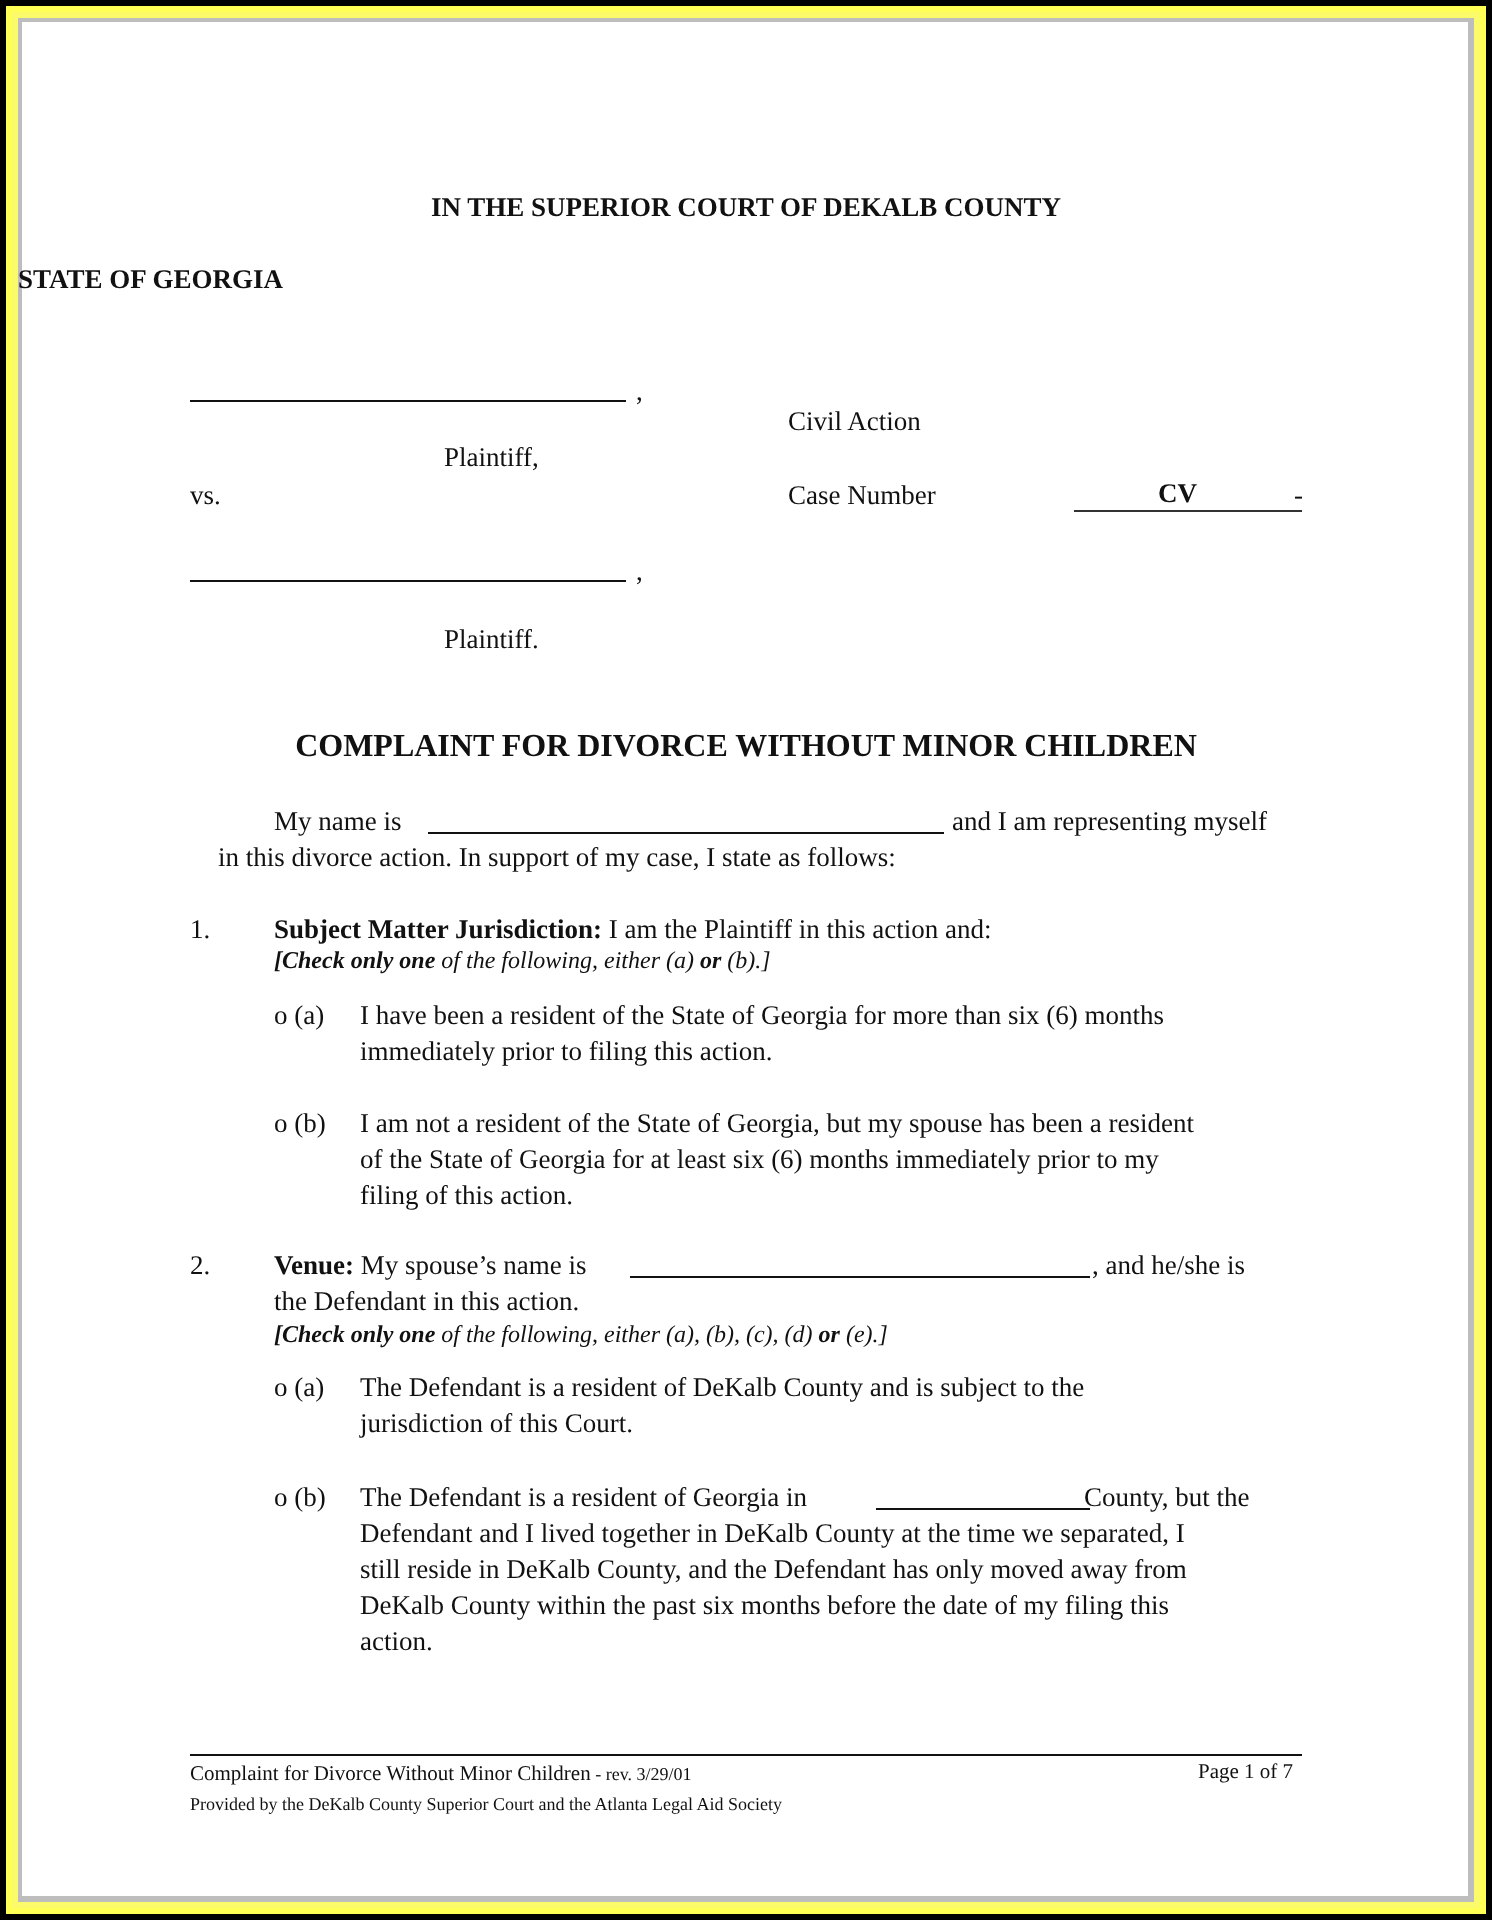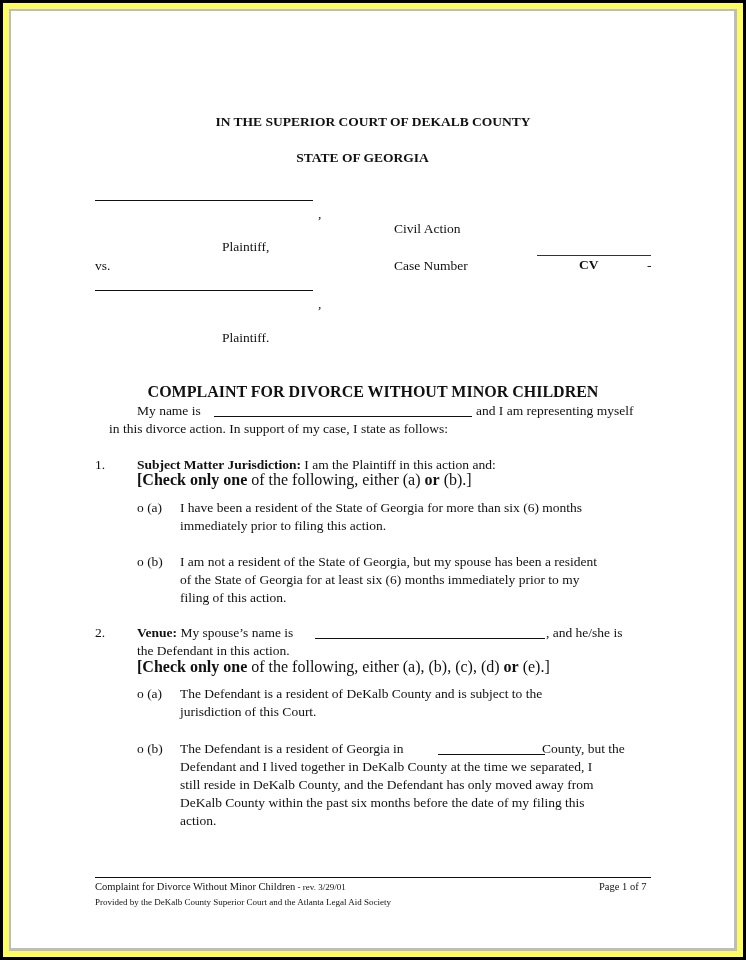--- a/index.html
+++ b/index.html
@@ -15,43 +15,43 @@
   }
   .frame-yellow2 {
     position: absolute; left: 6px; top: 6px; width: 734px; height: 948px;
     background: #fafa6a;
   }
   .page {
     position: absolute; left: 9px; top: 9px; width: 728px; height: 942px;
     background: #ffffff;
     box-shadow: inset 2px 2px 0 #bdbdbd, inset -3px -3px 0 #bdbdbd;
   }
-  .abs { position: absolute; white-space: nowrap; margin-top: 18px; }
+  .abs { position: absolute; white-space: nowrap; }
   .t13 { font-size: 13.5px; line-height: 18px; }
   .bold { font-weight: bold; }
   .line { position: absolute; height: 1px; background: #111; }
   .para { position: absolute; font-size: 13.5px; line-height: 18px; white-space: nowrap; }
-  .note { font-size: 16px; }
+  .note { font-size: 12px; font-style: italic; }
   .note b { font-weight: bold; }
   .opt-label { position: absolute; font-size: 13.5px; line-height: 18px; }
   .opt-text { position: absolute; font-size: 13.5px; line-height: 18px; white-space: nowrap; }
   .footer-line { position: absolute; left: 86px; top: 868px; width: 556px; height: 1px; background: #111; }
   .footer { position: absolute; font-size: 10.5px; line-height: 14px; white-space: nowrap; }
   .footer .small { font-size: 9px; }
 </style>
 </head>
 <body>
 
 <div class="frame-yellow"></div>
 <div class="frame-yellow2"></div>
 
 <div class="page">
 
   <div class="abs t13 bold" style="left:0; width:728px; top:86px; text-align:center;">IN THE SUPERIOR COURT OF DEKALB COUNTY</div>
-  <div class="abs t13 bold" style="left:0; width:625px; top:122px; text-align:center;padding-left:41px;">STATE OF GEORGIA</div>
+  <div class="abs t13 bold" style="left:0; width:625px; top:122px; text-align:left;">STATE OF GEORGIA</div>
 
   <div class="line" style="left:86px; top:191px; width:218px;"></div>
   <div class="abs t13" style="left:309px; top:178px;">,</div>
   <div class="abs t13" style="left:213px; top:211px;">Plaintiff,</div>
   <div class="abs t13" style="left:86px; top:230px;">vs.</div>
   <div class="line" style="left:86px; top:281px; width:218px;"></div>
   <div class="abs t13" style="left:309px; top:268px;">,</div>
   <div class="abs t13" style="left:213px; top:302px;">Plaintiff.</div>
 
   <div class="abs t13" style="left:385px; top:193px;">Civil Action</div>

